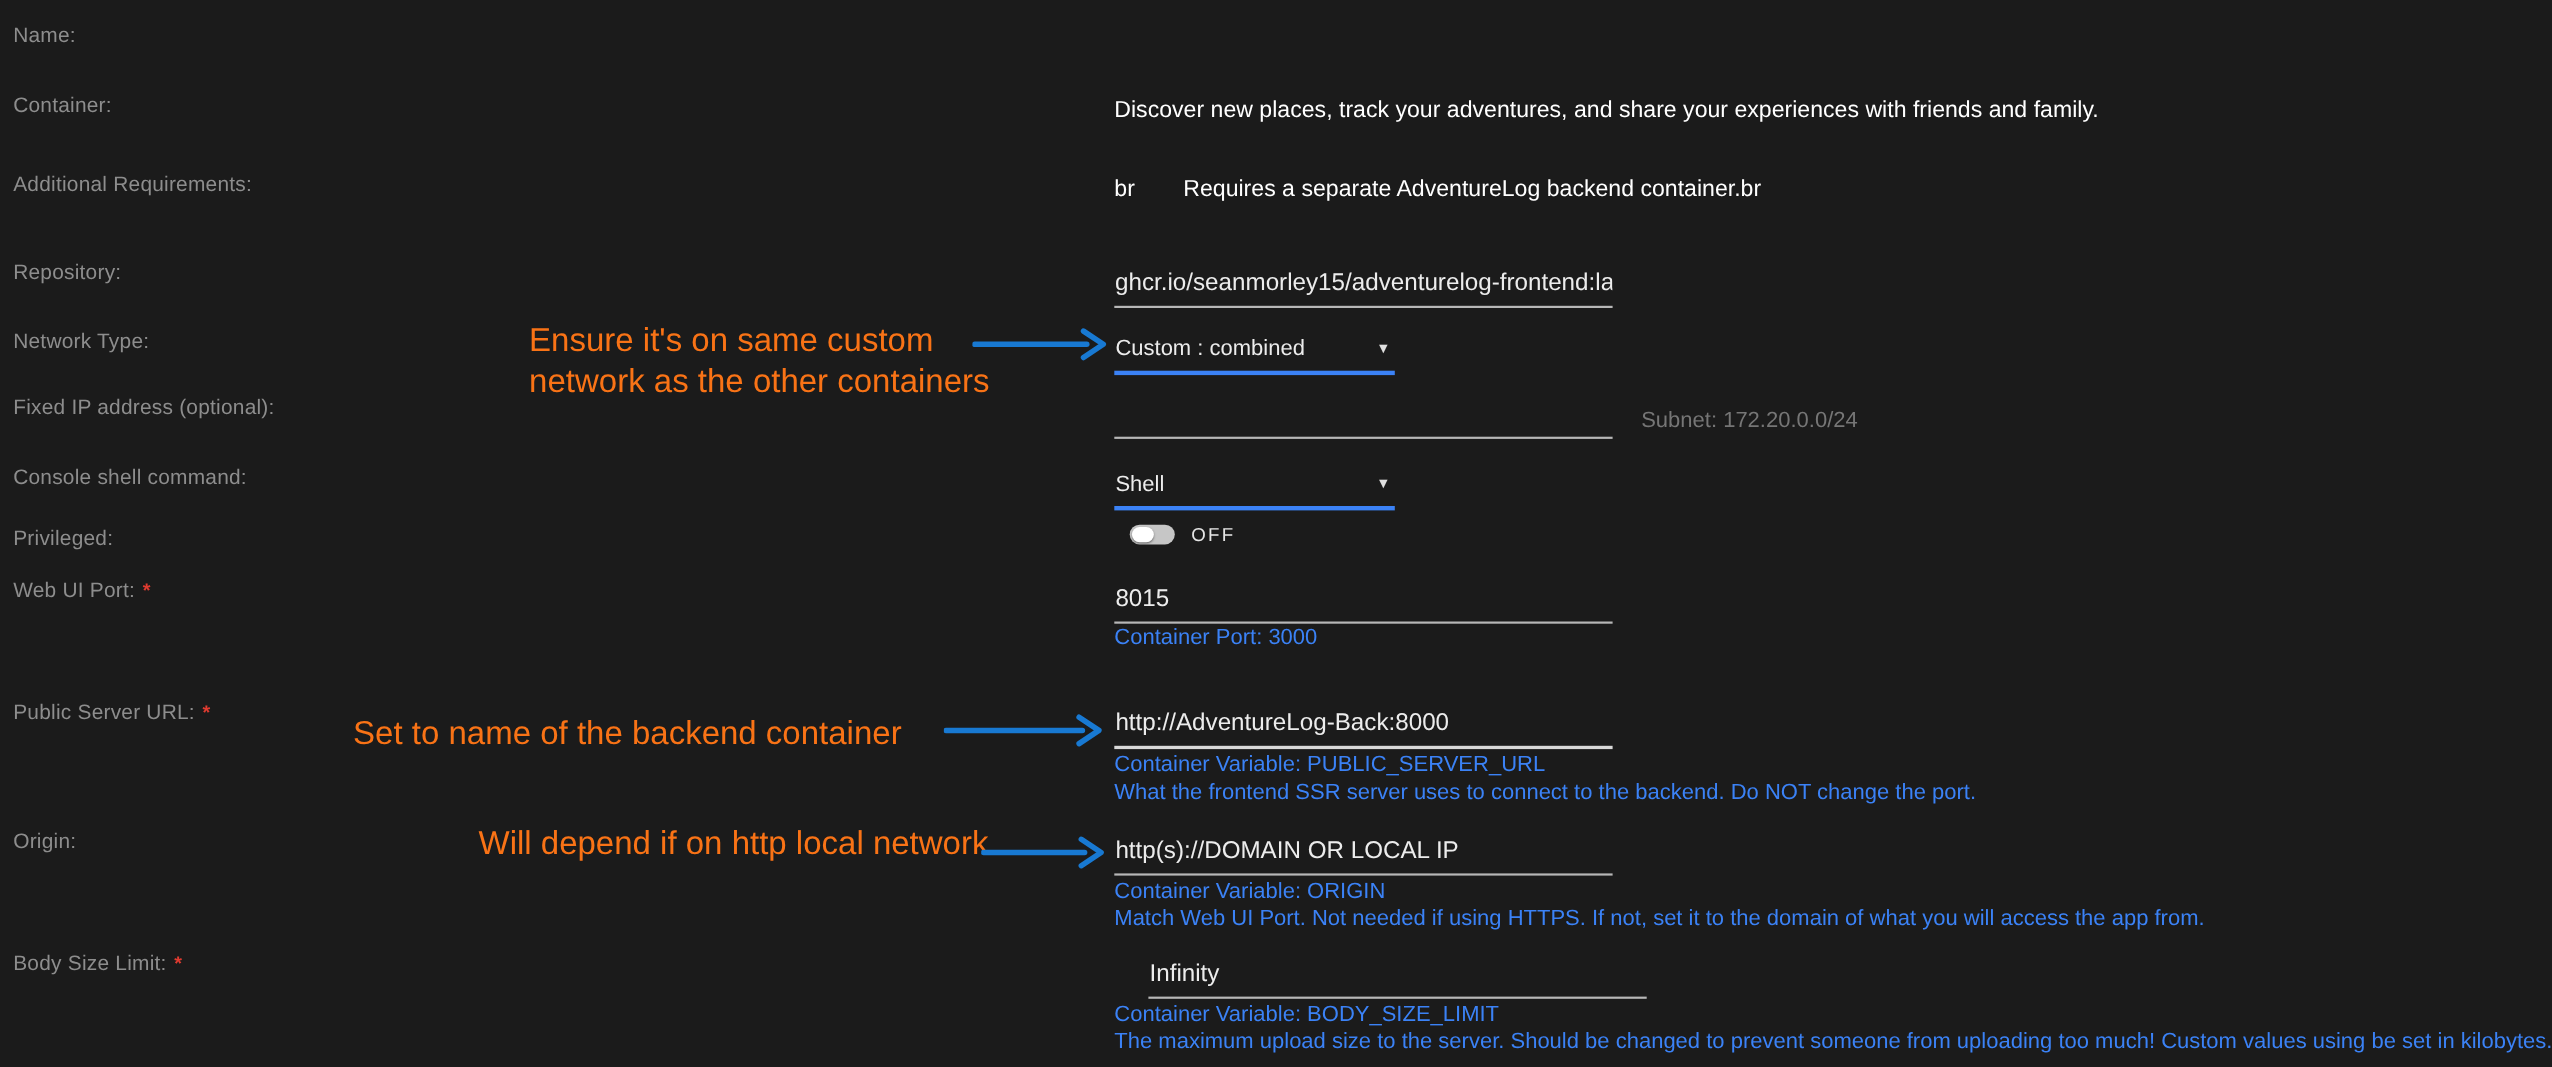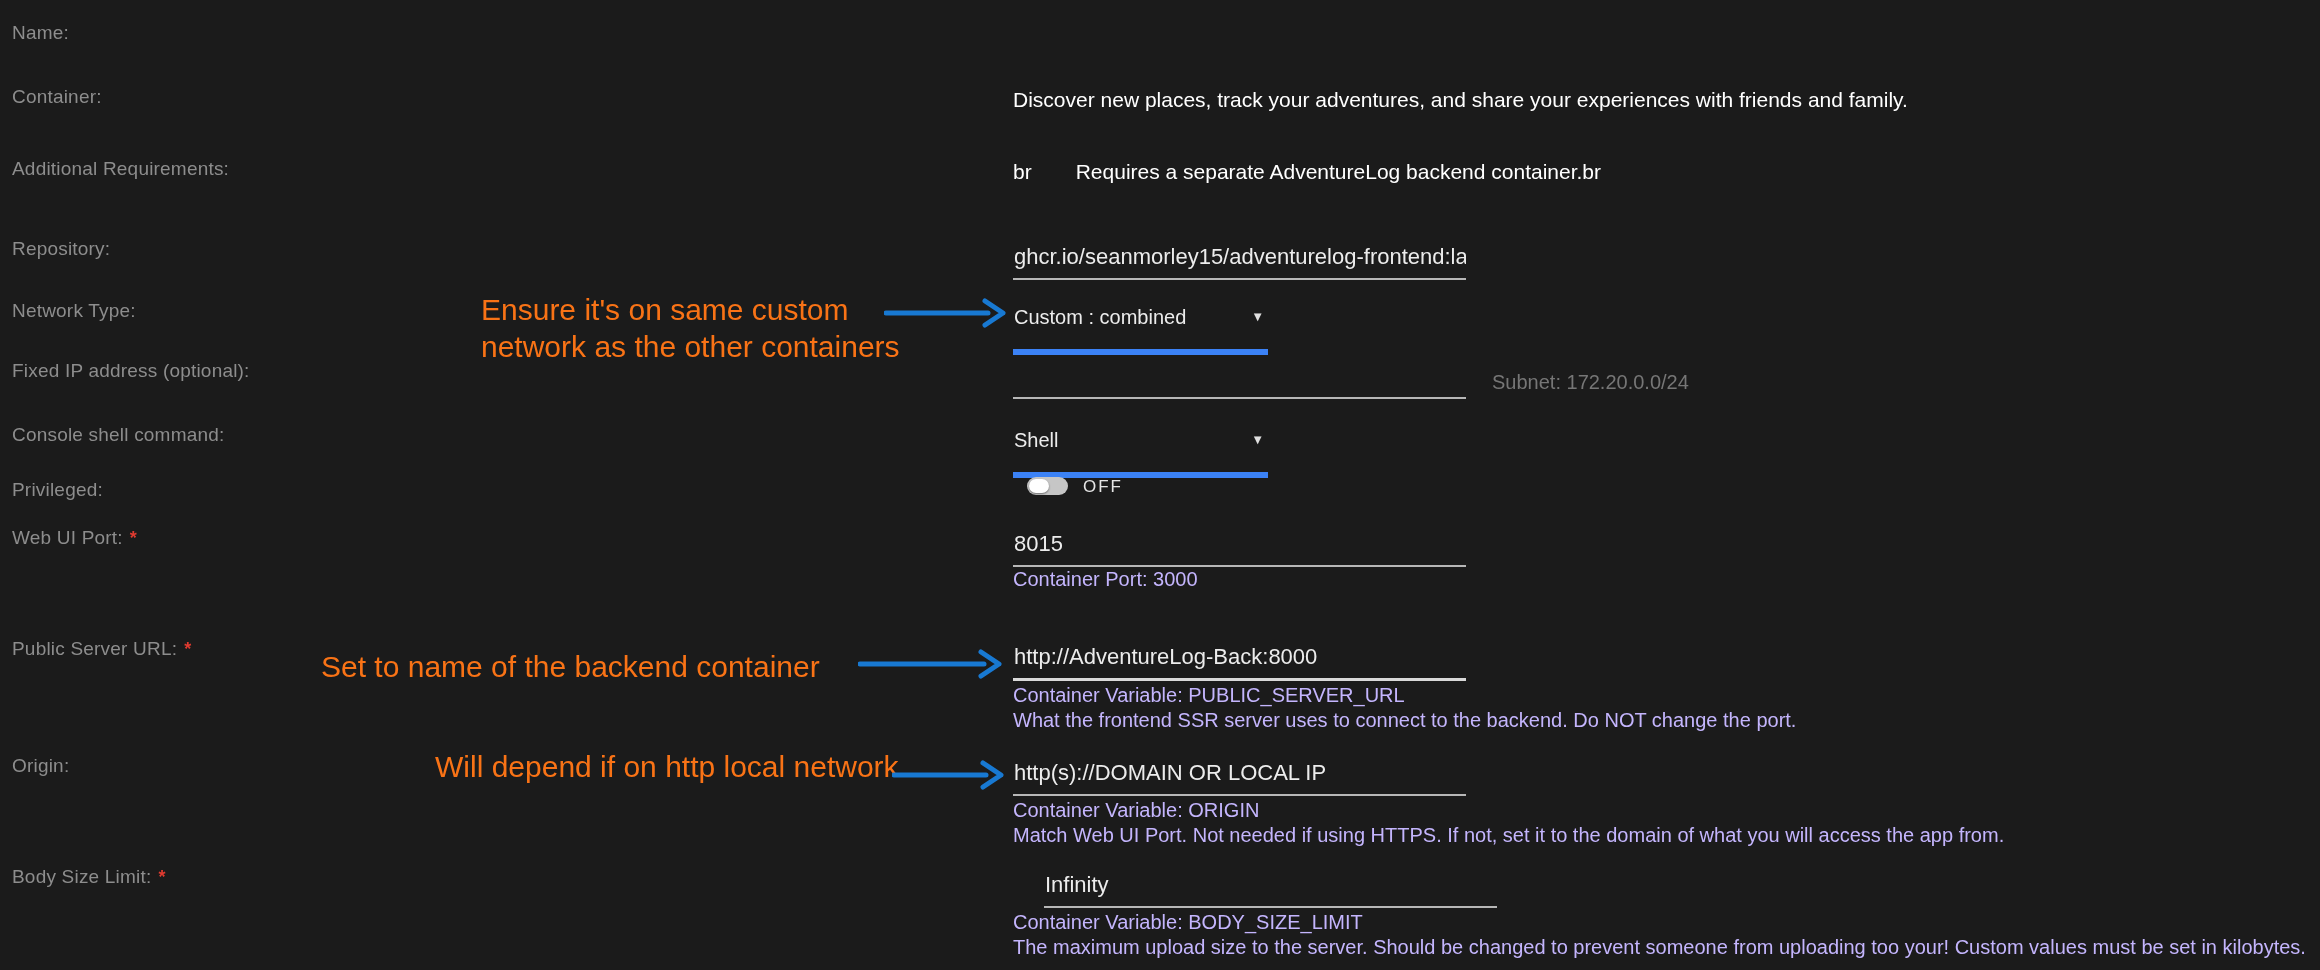--- a/index.html
+++ b/index.html
@@ -10,27 +10,27 @@
   .lbl{position:absolute;left:12px;font-size:19px;color:#8d8d8d;white-space:nowrap;letter-spacing:.2px;}
   .req{color:#e03b30;margin-left:7px;font-size:18px;font-weight:bold;}
 
   
   .text-input{position:absolute;left:1013px;width:452px;background:transparent;border:0;outline:none;
     border-bottom:2px solid #b7b7b7;color:#ececec;font-size:22px;line-height:26px;
     font-family:"Liberation Sans",sans-serif;padding:0 0 8px 1px;white-space:nowrap;overflow:hidden;}
   .text-input.focused{border-bottom:3px solid #d9d9d9;}
 
   
-  .select{position:absolute;left:1013px;width:250px;border-bottom:6px solid #3b82f6;
-    padding:0 4px 20px 1px;display:flex;justify-content:space-between;align-items:center;cursor:pointer;}
+  .select{position:absolute;left:1013px;width:250px;border-bottom:4px solid #3b82f6;
+    padding:0 4px 8px 1px;display:flex;justify-content:space-between;align-items:center;cursor:pointer;}
   .select .val{color:#ececec;font-size:20px;line-height:24px;}
   .select .caret{color:#e0e0e0;font-size:13px;line-height:24px;}
 
   
-  .helper{position:absolute;left:1013px;color:#c4b5fd;font-size:20px;white-space:nowrap;}
+  .helper{position:absolute;left:1013px;color:#3b82f6;font-size:20px;white-space:nowrap;}
   .desc{position:absolute;left:1013px;color:#ffffff;font-size:21px;white-space:nowrap;}
   .desc .prefix{margin-right:44px;}
   .note{position:absolute;left:1492px;color:#767676;font-size:20px;white-space:nowrap;}
 
   
   .toggle{position:absolute;left:1027px;top:477px;width:41px;height:18px;border-radius:9px;background:#c6c6c6;cursor:pointer;}
   .knob{position:absolute;left:2px;top:2px;width:20px;height:14px;border-radius:7px;background:#ffffff;box-shadow:0 1px 2px rgba(0,0,0,.45);}
   .toggle-label{position:absolute;left:1083px;top:478px;color:#e5e5e5;font-size:17px;letter-spacing:2px;line-height:18px;}
 
   
@@ -88,21 +88,21 @@
   <input class="text-input focused" style="top: 644px;" value="http://AdventureLog-Back:8000">
   <div class="helper" style="top:684px"><span>Container Variable: PUBLIC_SERVER_URL</span></div>
   <div class="helper" style="top:709px"><span>What the frontend SSR server uses to connect to the backend. Do NOT change the port.</span></div>
 
   <input class="text-input" style="top: 760px;" value="http(s)://DOMAIN OR LOCAL IP">
   <div class="helper" style="top:799px"><span>Container Variable: ORIGIN</span></div>
   <div class="helper" style="top:824px"><span>Match Web UI Port. Not needed if using HTTPS. If not, set it to the domain of what you will access the app from.</span></div>
 
   <input class="text-input" style="top: 872px; margin-left: 31px;" value="Infinity">
   <div class="helper" style="top:911px"><span>Container Variable: BODY_SIZE_LIMIT</span></div>
-  <div class="helper" style="top:936px"><span>The maximum upload size to the server. Should be changed to prevent someone from uploading too your! Custom values must be set in kilobytes.</span></div>
+  <div class="helper" style="top:936px"><span>The maximum upload size to the server. Should be changed to prevent someone from uploading too much! Custom values using be set in kilobytes.</span></div>
 
   <div class="annotation" style="left:481px;top:291px">
     <div>Ensure it's on same custom</div>
     <div>network as the other containers</div>
   </div>
   <svg class="arrow" style="left:884px;top:295px" width="124" height="36" viewBox="0 0 124 36">
     <line x1="2" y1="18" x2="104" y2="18" stroke="#1879d2" stroke-width="5" stroke-linecap="round"></line>
     <polyline points="101,6 119,18 101,30" fill="none" stroke="#1879d2" stroke-width="5" stroke-linecap="round" stroke-linejoin="round"></polyline>
   </svg>
 

